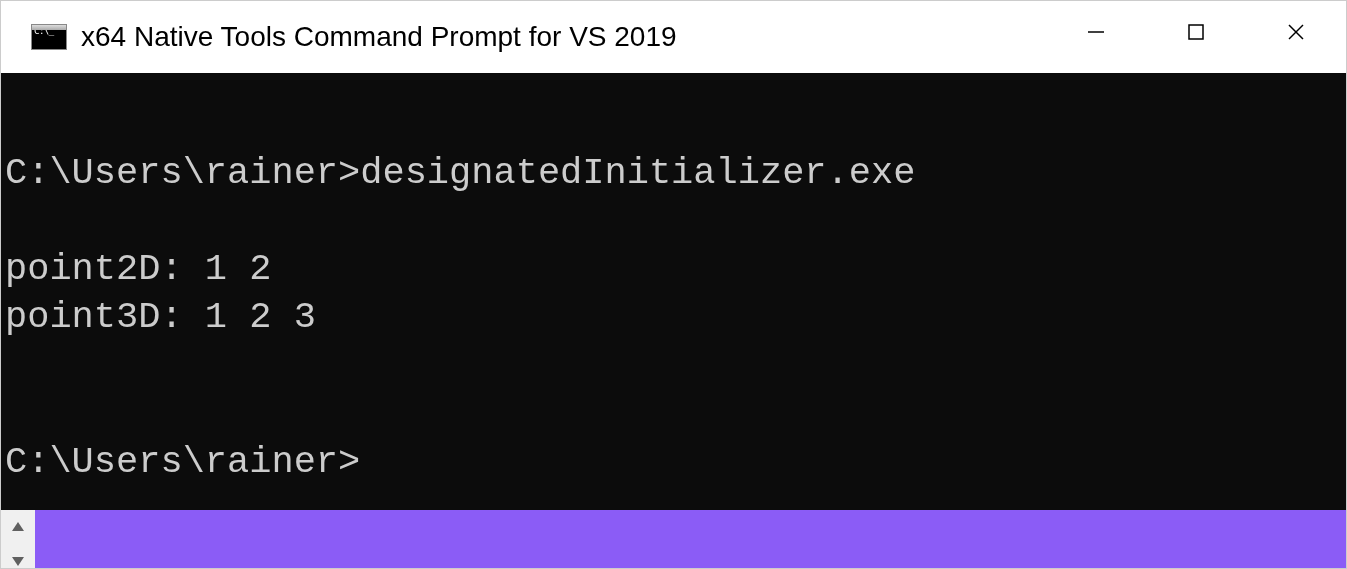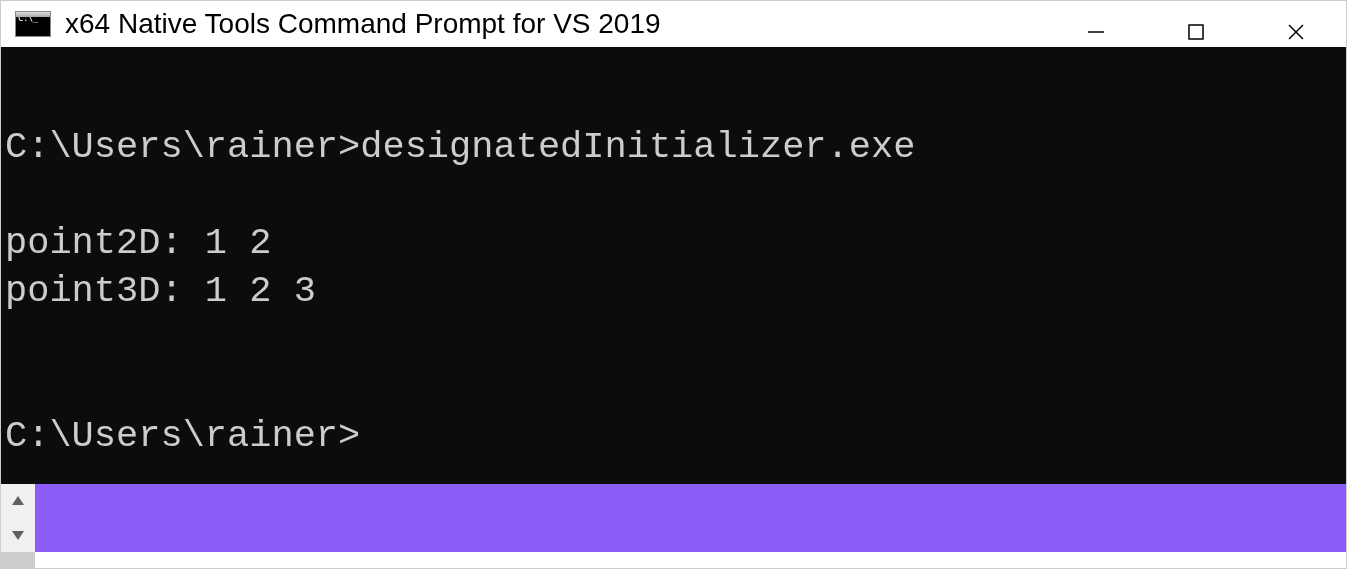--- a/index.html
+++ b/index.html
@@ -9,25 +9,25 @@
     }
     body {
       font-family: "Segoe UI", Tahoma, sans-serif;
       background: #fff;
       width: 1347px;
       height: 569px;
       overflow: hidden;
       border: 1px solid #ccc;
     }
     .titlebar {
-      height: 46px;
+      height: 72px;
       background: #fff;
       display: flex;
       align-items: center;
-      padding-left: 14px;
+      padding-left: 30px;
       position: relative;
     }
     .app-icon {
       width: 36px;
       height: 26px;
       background: #000;
       border: 1px solid #888;
       position: relative;
       margin-right: 14px;
       flex-shrink: 0;

